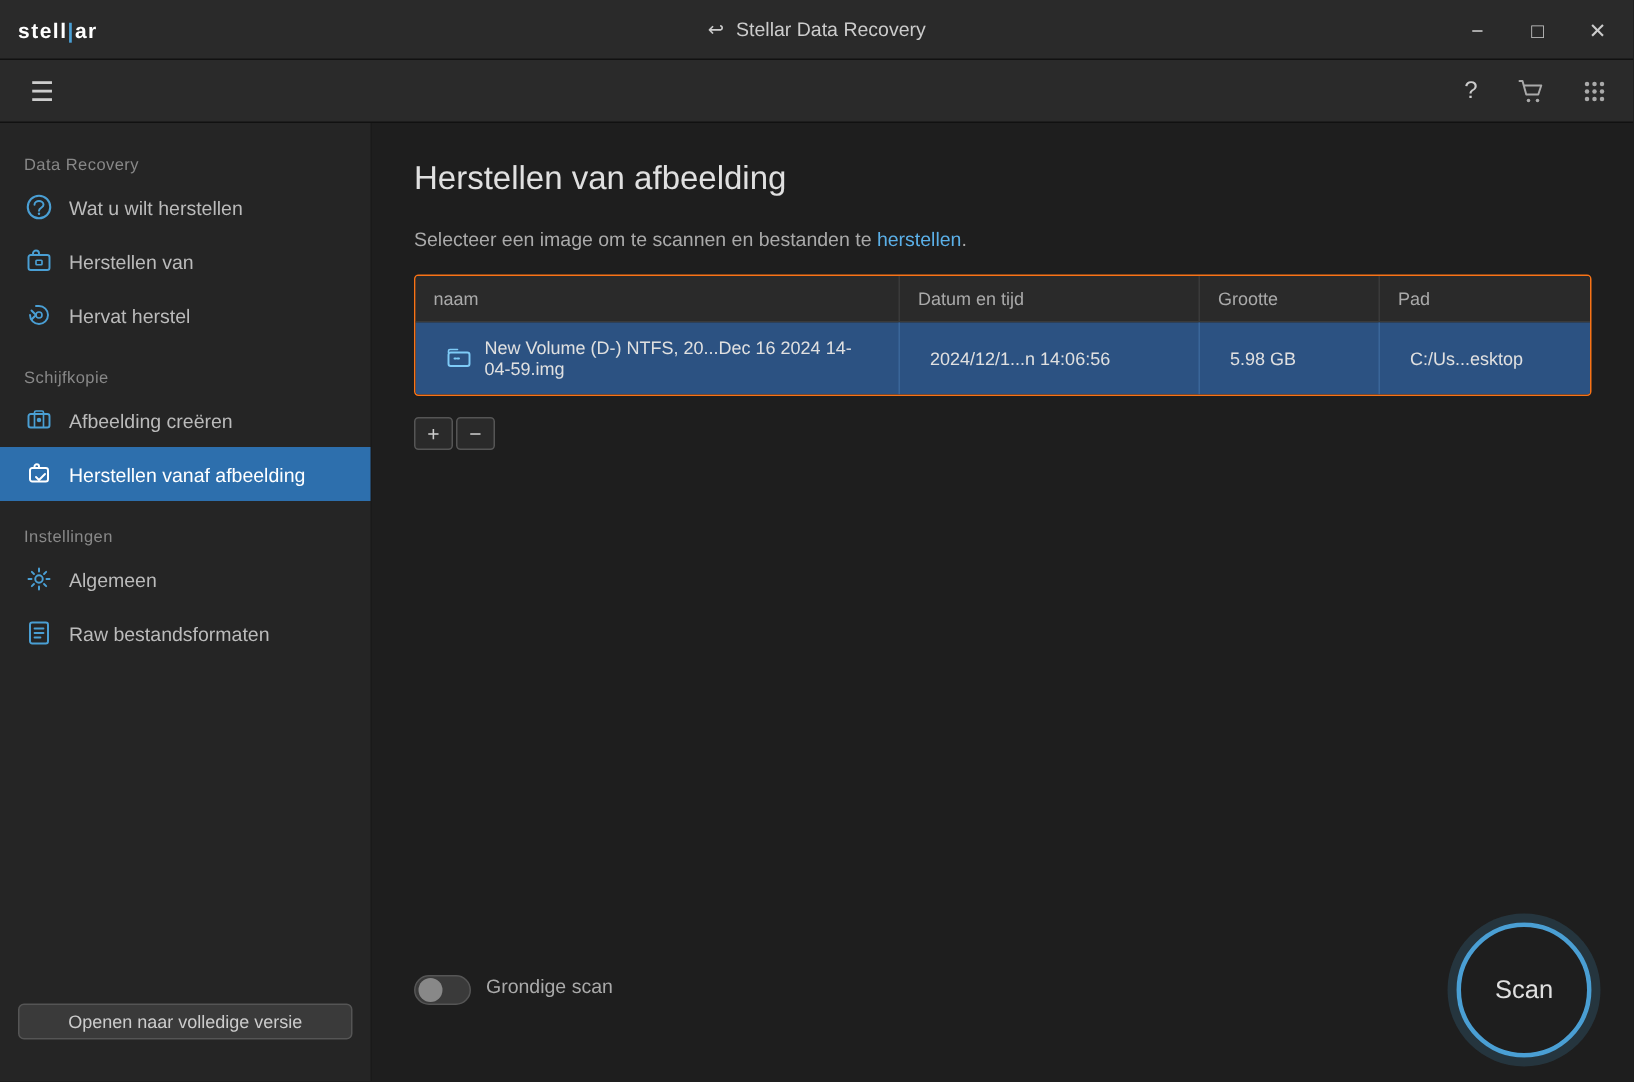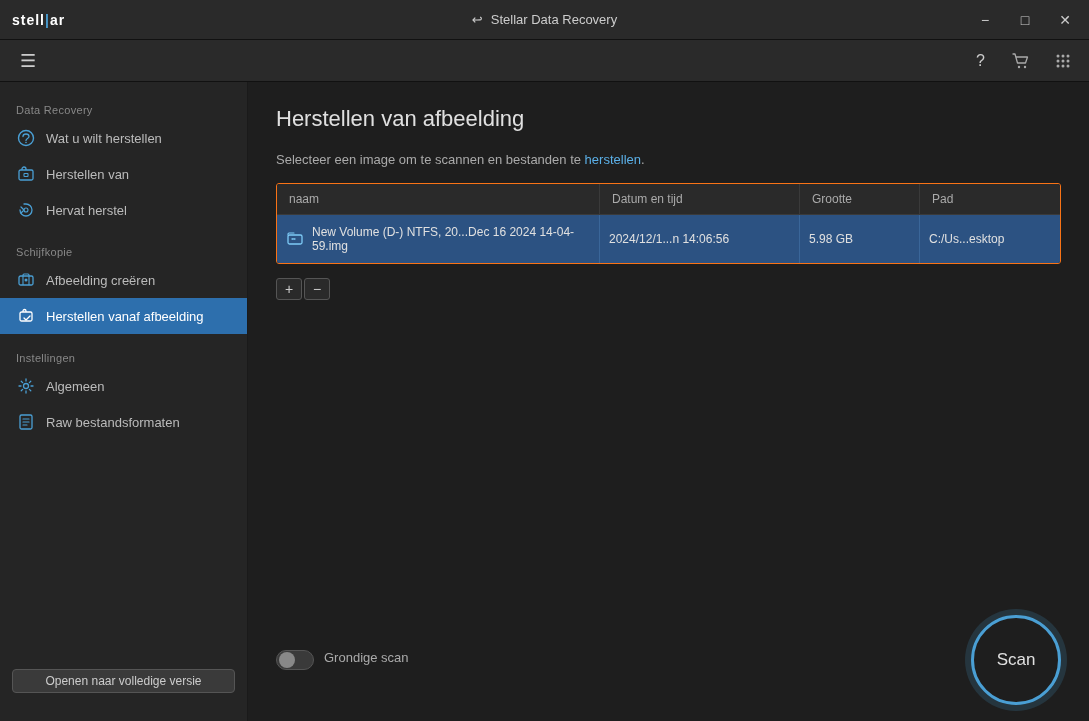--- a/index.html
+++ b/index.html
@@ -205,21 +205,21 @@
       border-right: 1px solid #3a3a3a;
     }
     .table-header-cell:last-child { border-right: none; }
     .table-row {
       display: grid;
       grid-template-columns: 1fr 200px 120px 140px;
       background: #2c5282;
       cursor: pointer;
     }
     .table-cell {
-      padding: 10px 9px;
+      padding: 10px 20px;
       font-size: 12px;
       color: #e0e0e0;
       border-right: 1px solid #3a6699;
       display: flex;
       align-items: center;
       gap: 8px;
     }
     .table-cell:last-child { border-right: none; }
 
     

